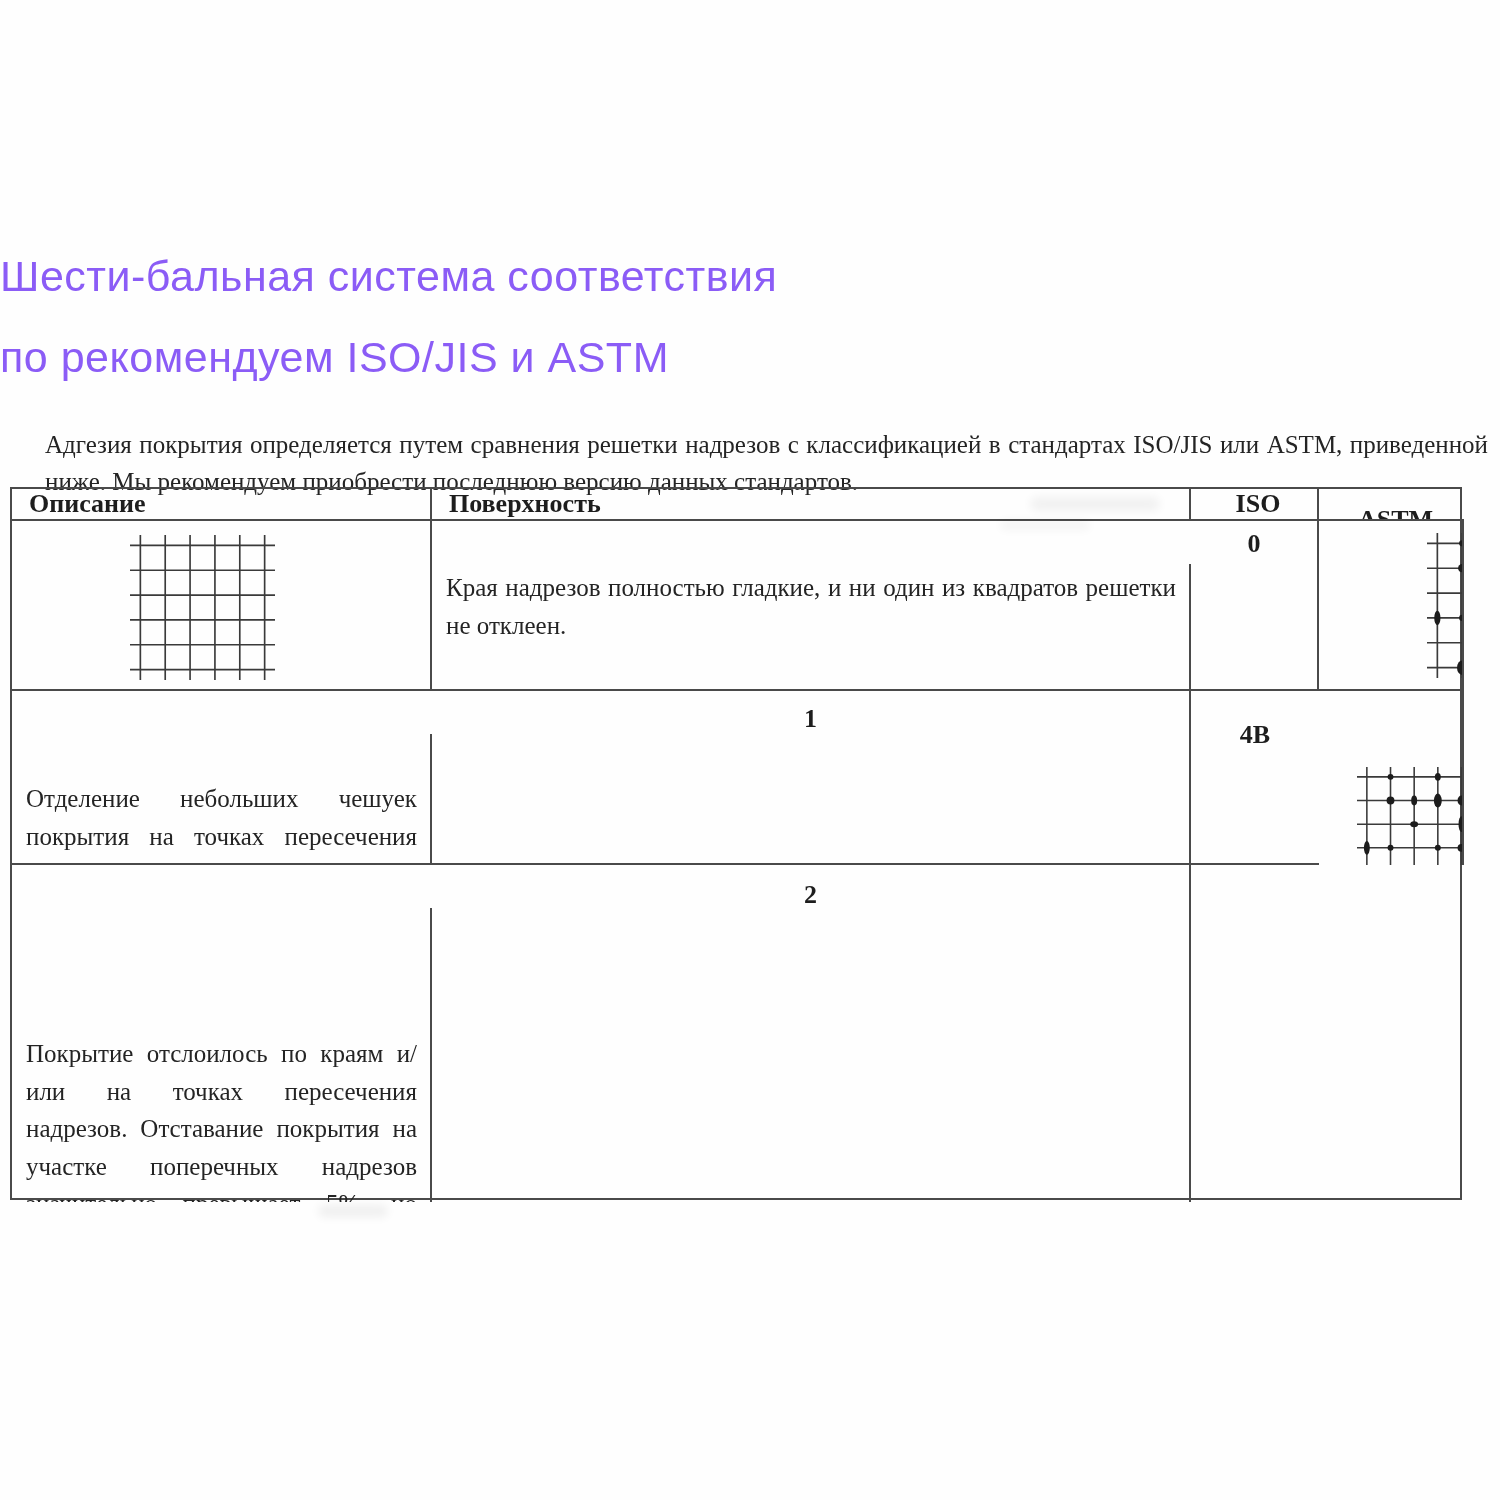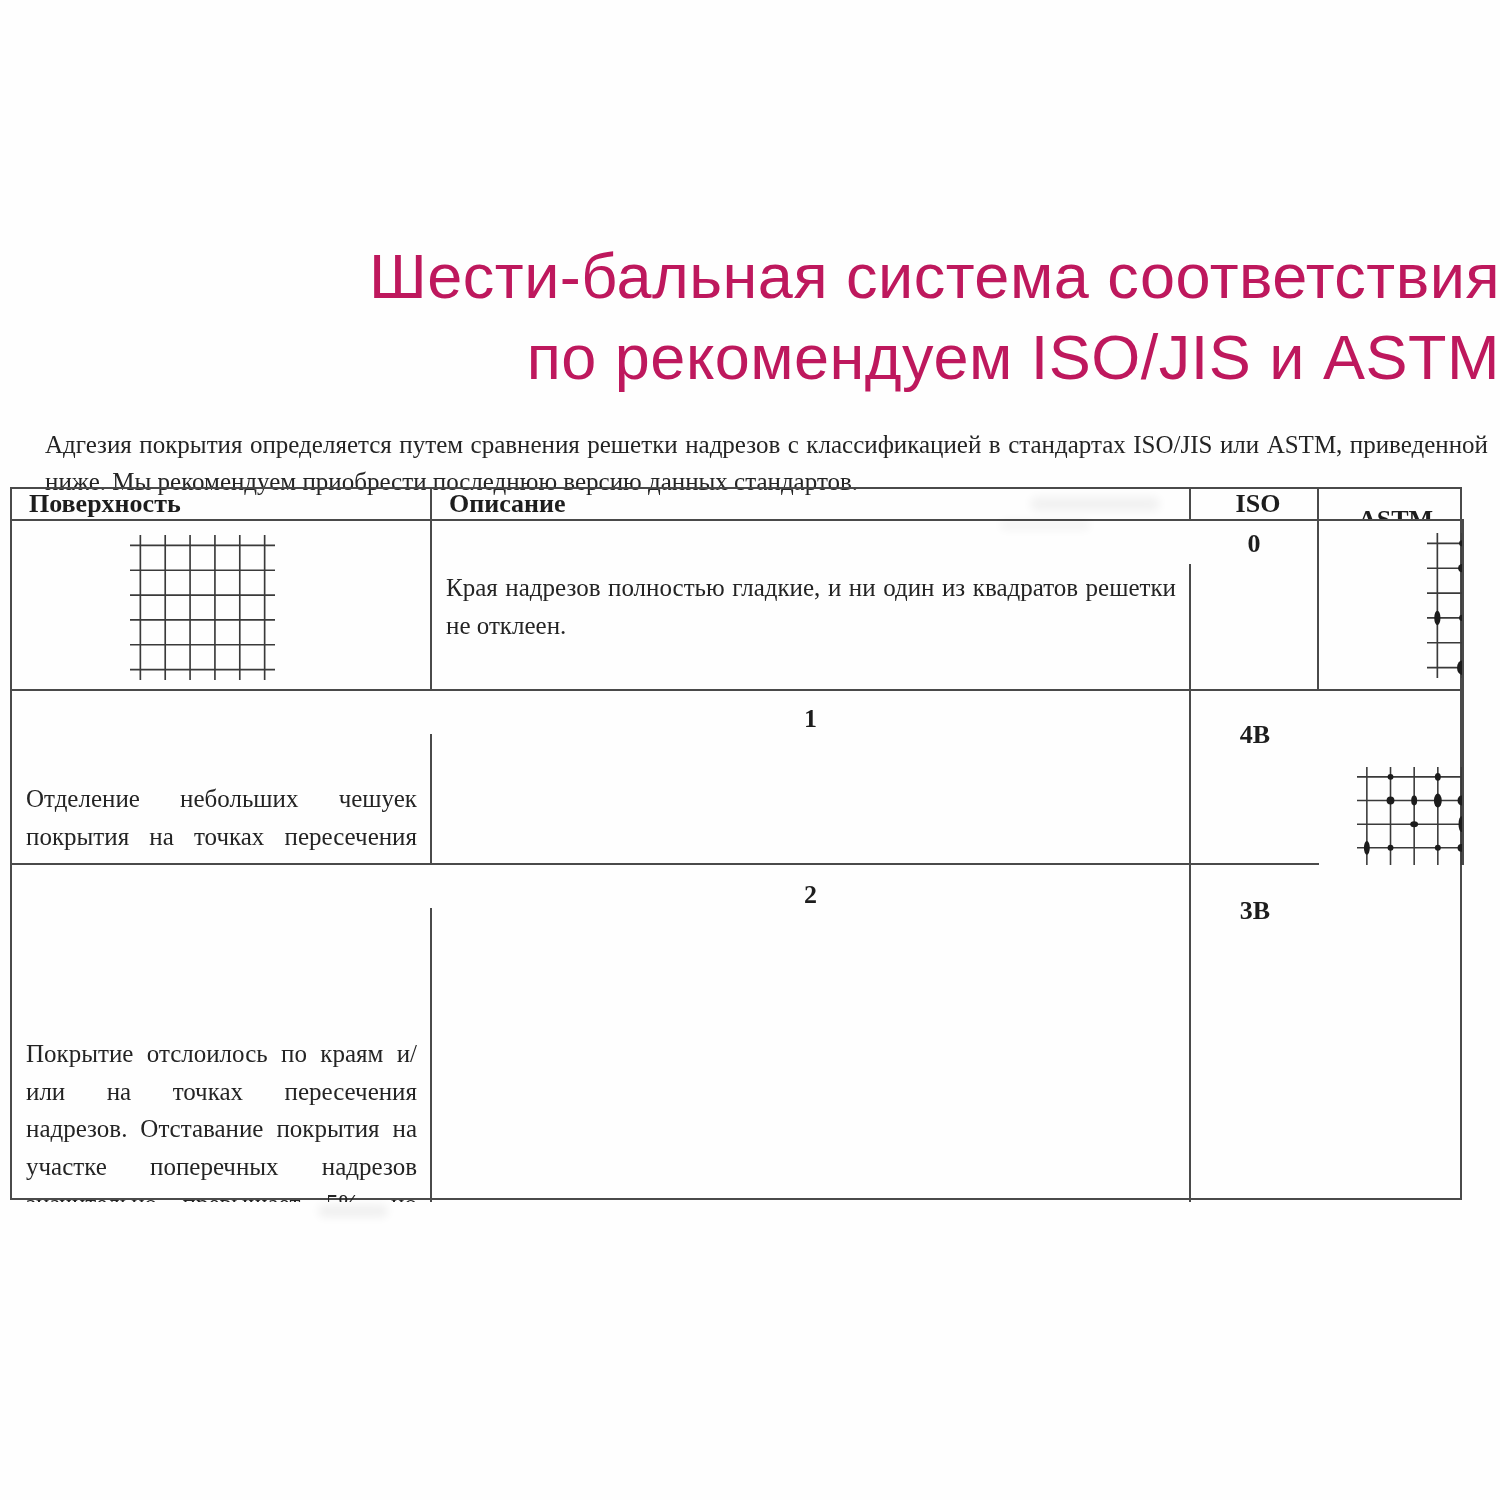--- a/index.html
+++ b/index.html
@@ -13,26 +13,26 @@
     position:relative;
     width:1500px;height:1500px;
     background:var(--bg);
     font-family:"Liberation Serif", serif;
     color:var(--ink);
     overflow:hidden;
   }
   
   .title{
     position:absolute;left:0;right:0;top:236px;
-    text-align:right;
+    text-align:left;
     font-family:"Liberation Sans", sans-serif;
     font-weight:400;
-    font-size:63px;
+    font-size:43px;
     line-height:81px;
-    color:#be185d;
+    color:#8b5cf6;
     letter-spacing:.5px;
   }
   
   .intro{
     position:absolute;left:9px;right:12px;top:401px;
     font-size:25px;
     line-height:37px;
     text-align:justify;
     color:#242424;
     margin-left:36px;
@@ -107,22 +107,22 @@
 
   <div class="title">
     <div>Шести-бальная система соответствия</div>
     <div>по рекомендуем ISO/JIS и ASTM</div>
   </div>
 
   <p class="intro">Адгезия покрытия определяется путем сравнения решетки надрезов с классификацией в стандартах ISO/JIS или ASTM, приведенной ниже. Мы рекомендуем приобрести последнюю версию данных стандартов.</p>
 
   <div class="tbl">
 
+    <div class="cell hcell">Описание</div>
     <div class="cell hcell">Поверхность</div>
-    <div class="cell hcell">Описание</div>
     <div class="cell hcell center">ISO</div>
     <div class="cell hcell center last-col">ASTM</div>
 
     <div class="cell">
       <div class="figwrap">
         <svg class="gridfig fig-r1" viewBox="0 0 140 140">
             <line x1="10" y1="0" x2="10" y2="140" stroke="#3a3a3a" stroke-width="1.6" stroke-linecap="round"></line>
             <line x1="0" y1="10" x2="140" y2="10" stroke="#3a3a3a" stroke-width="1.6" stroke-linecap="round"></line>
             <line x1="34" y1="0" x2="34" y2="140" stroke="#3a3a3a" stroke-width="1.6" stroke-linecap="round"></line>
             <line x1="0" y1="34" x2="140" y2="34" stroke="#3a3a3a" stroke-width="1.6" stroke-linecap="round"></line>
@@ -303,21 +303,20 @@
             <rect x="126.2359246399177" y="102.2359246399177" width="7.528150720164609" height="7.528150720164609" rx="2.5" fill="#141414" opacity="0.99590920781893"></rect>
             <rect x="4.2168981481481485" y="124.21689814814815" width="11.566203703703703" height="11.566203703703703" rx="2.5" fill="#141414" opacity="0.9087120627572016"></rect>
             <rect x="76.94598979766803" y="124.94598979766803" width="10.108020404663923" height="10.108020404663923" rx="2.5" fill="#141414" opacity="0.9823649691358024"></rect>
             <rect x="102.31893861454047" y="126.31893861454047" width="7.3621227709190675" height="7.3621227709190675" rx="2.5" fill="#141414" opacity="0.9053530092592592"></rect>
             <rect x="123.03332261659808" y="123.03332261659808" width="13.933354766803841" height="13.933354766803841" rx="2.5" fill="#141414" opacity="0.9488271604938271"></rect>
           </svg>
       </div>
     </div>
     <div class="cell desc low last-row">Покрытие отслоилось по краям и/или на точках пересечения надрезов. Отставание покрытия на участке поперечных надрезов значительно превышает 5%, но незначительно превышает 15%.</div>
     <div class="cell val v3 last-row">2</div>
-    <div class="cell val v3 last-col last-row">3B</div>
 
   </div>
 
   <div class="smudge sm1"></div>
   <div class="smudge sm2"></div>
   <div class="smudge sm3"></div>
 
 </div>
 
 </body></html>

